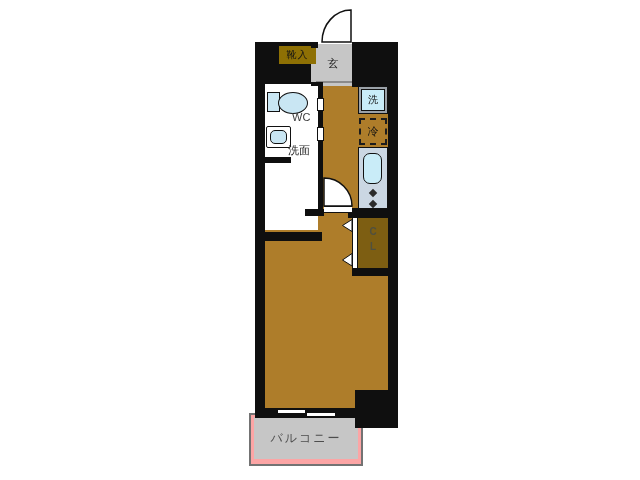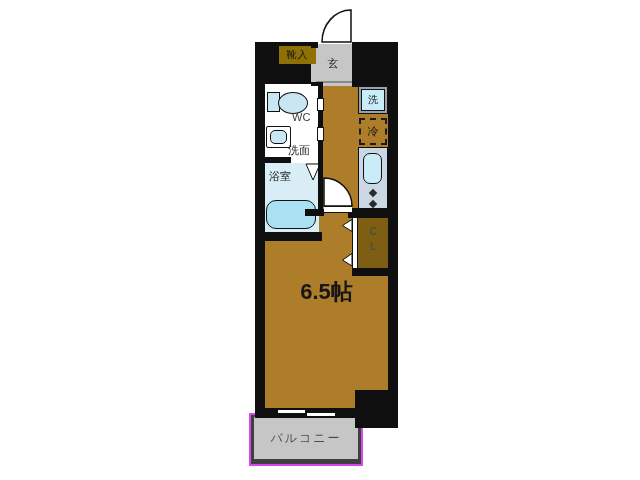--- a/index.html
+++ b/index.html
@@ -34,21 +34,21 @@
   .diamond{width:6px;height:6px;background:#2b2b2b;transform:rotate(45deg);}
   .cl-box{background:var(--closet-floor,#7d5e12);text-align:center;}
   .cl-letter{font-size:10px;font-weight:bold;color:#50503f;}
   .cl-strip{background:#fff;border-left:1px solid #111;border-right:1px solid #111;}
   .door-gap{background:#fff;border:1px solid #111;}
   .window-pane{background:#fff;}
   .threshold{background:#fff;border-top:1px solid #111;border-bottom:1px solid #111;}
   .room-label{width:123px;text-align:center;color:#161616;font-weight:bold;line-height:1.35;}
   .room-label .l1{font-size:22px;}
   .room-label .l2{font-size:22px;}
-  .balcony-outer{border:2px solid #d946ef;background:#404040;}
+  .balcony-outer{border:2px solid #737373;background:#fca5a5;}
   .balcony-inner{position:absolute;left:3px;top:2px;right:3px;bottom:5px;background:var(--balcony-floor,#c6c6c6);
     display:flex;align-items:center;justify-content:center;}
   .balcony-label{font-size:12px;color:#4d4d4d;letter-spacing:2px;}
 </style>
 </head>
 <body>
 
 <div class="canvas">
 
   <div class="abs floor z1" style="left:318px;top:84px;width:70px;height:148px;"></div>
@@ -62,27 +62,20 @@
   <div class="abs wc-room z2" style="left:263px;top:84px;width:56px;height:74px;">
     <div class="abs toilet-part" style="left:4px;top:8px;width:13px;height:20px;"></div>
     <div class="abs toilet-part" style="left:15px;top:8px;width:30px;height:22px;border-radius:50%;"></div>
     <div class="abs small-label wc-label" style="left:29px;top:27px;">WC</div>
     <div class="abs sink-outer" style="left:3px;top:42px;width:25px;height:22px;">
       <div class="abs sink-inner" style="left:3px;top:3px;width:17px;height:14px;"></div>
     </div>
     <div class="abs small-label" style="left:25px;top:59px;">洗面</div>
   </div>
 
-  <div class="abs bath-room z2" style="left:263px;top:163px;width:56px;height:69px;">
-    <div class="abs small-label" style="left:6px;top:6px;">浴室</div>
-    <div class="abs tub" style="left:3px;top:37px;width:50px;height:29px;"></div>
-    <svg class="abs" style="left:42px;top:0px;" width="16" height="19">
-      <polygon points="1,1 15,1 8,17" fill="#ffffff" stroke="#111" stroke-width="1"></polygon>
-    </svg>
-  </div>
 
   <div class="abs balcony-outer z2" style="left:249px;top:413px;width:114px;height:53px;">
     <div class="balcony-inner">
       <span class="balcony-label">バルコニー</span>
     </div>
   </div>
 
   <div class="abs wall z3" style="left:255px;top:42px;width:56px;height:42px;">
     <div class="abs shoe-label" style="left:14px;top:4px;width:37px;height:18px;margin-left:10px;">靴入</div>
   </div>
@@ -132,16 +125,15 @@
 
   <svg class="abs z5" style="left:321px;top:9px;" width="32" height="35">
     <path d="M30,33 L30,1 A29,32 0 0 0 1,33 Z" fill="#ffffff" stroke="#111" stroke-width="1.5"></path>
   </svg>
   <svg class="abs z5" style="left:322px;top:177px;" width="32" height="31">
     <path d="M2,29 L2,1 A28,28 0 0 1 30,29 Z" fill="#ffffff" stroke="#111" stroke-width="1.5"></path>
   </svg>
   <div class="abs threshold z5" style="left:324px;top:206px;width:28px;height:7px;"></div>
 
   <div class="abs room-label z4" style="left:265px;top:277px;">
-    <div class="l2">6.5帖</div>
   </div>
 
 </div>
 
 </body></html>

